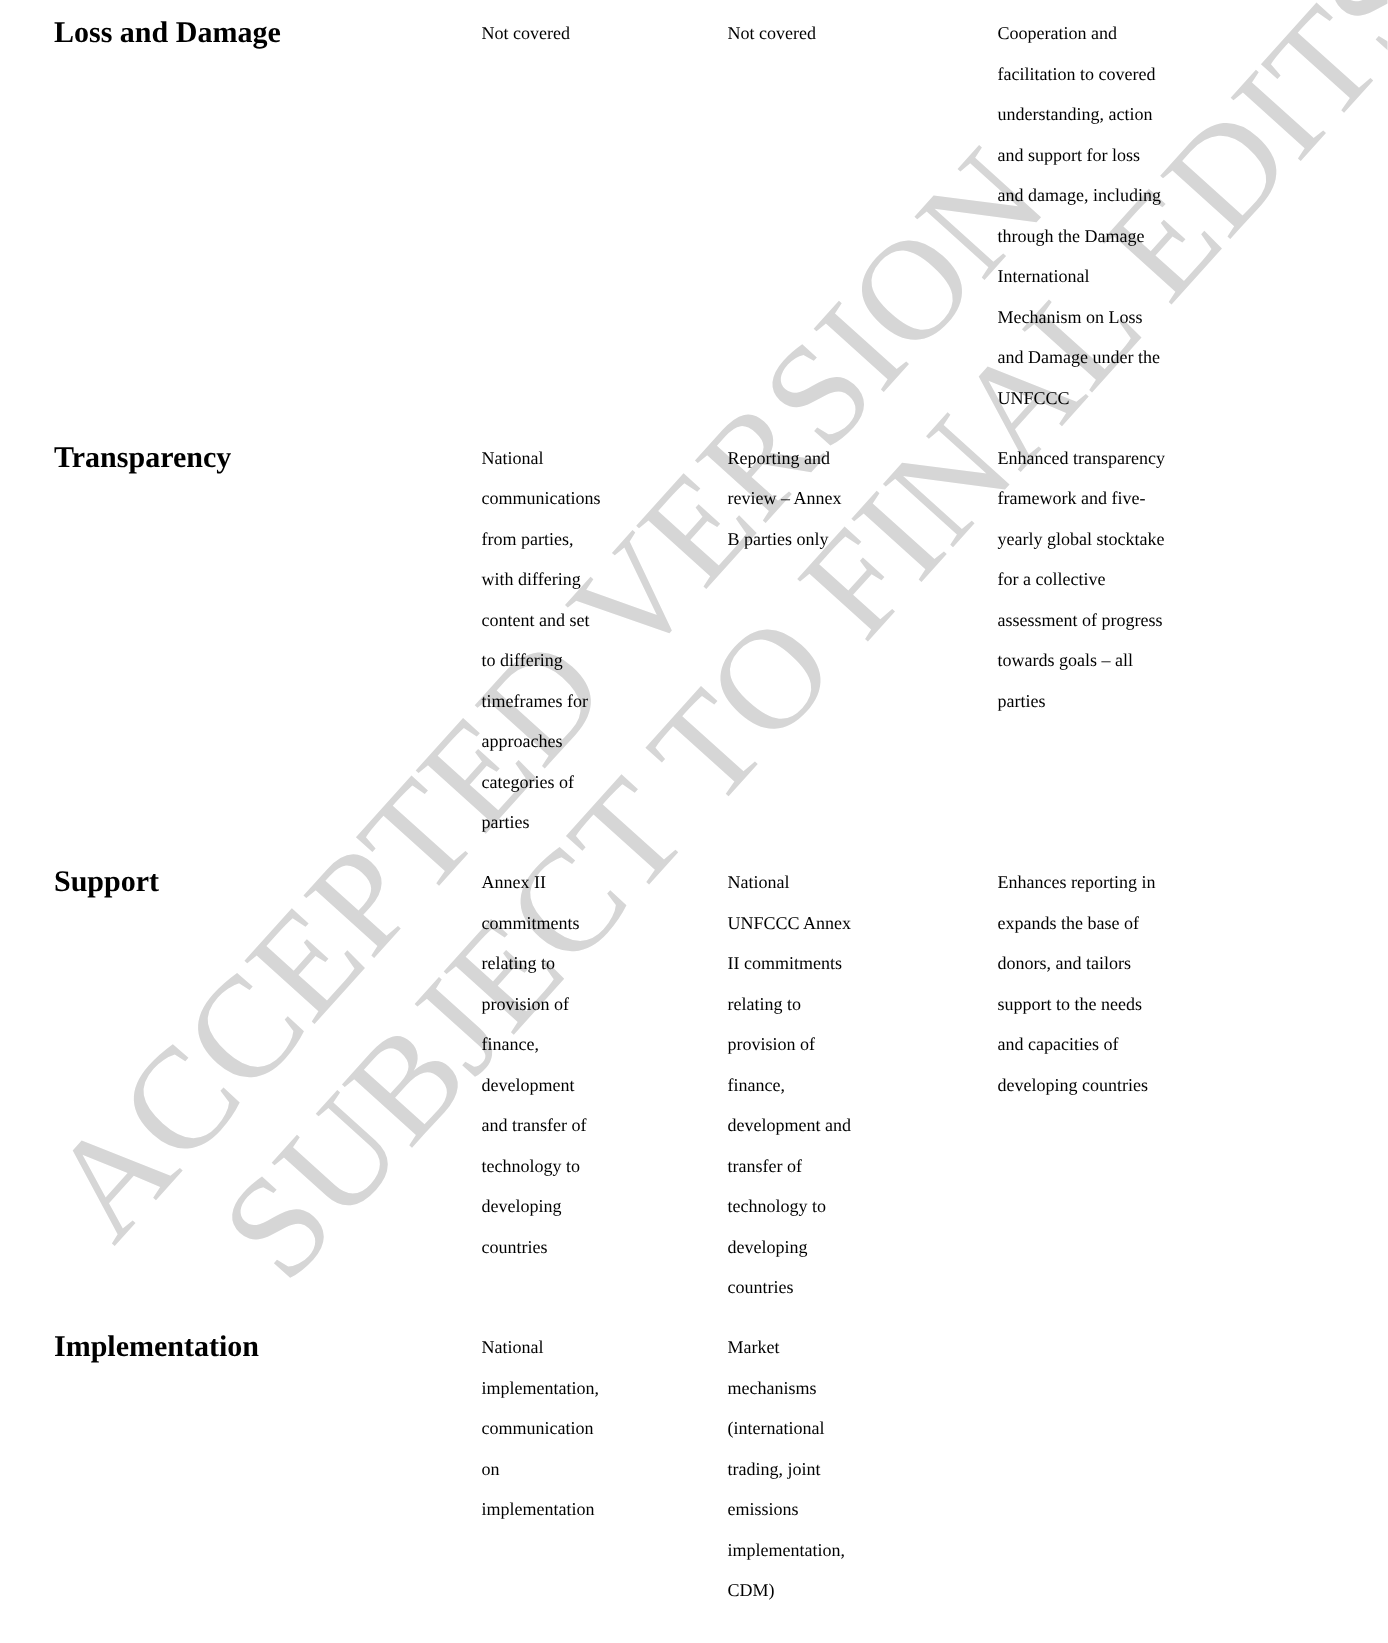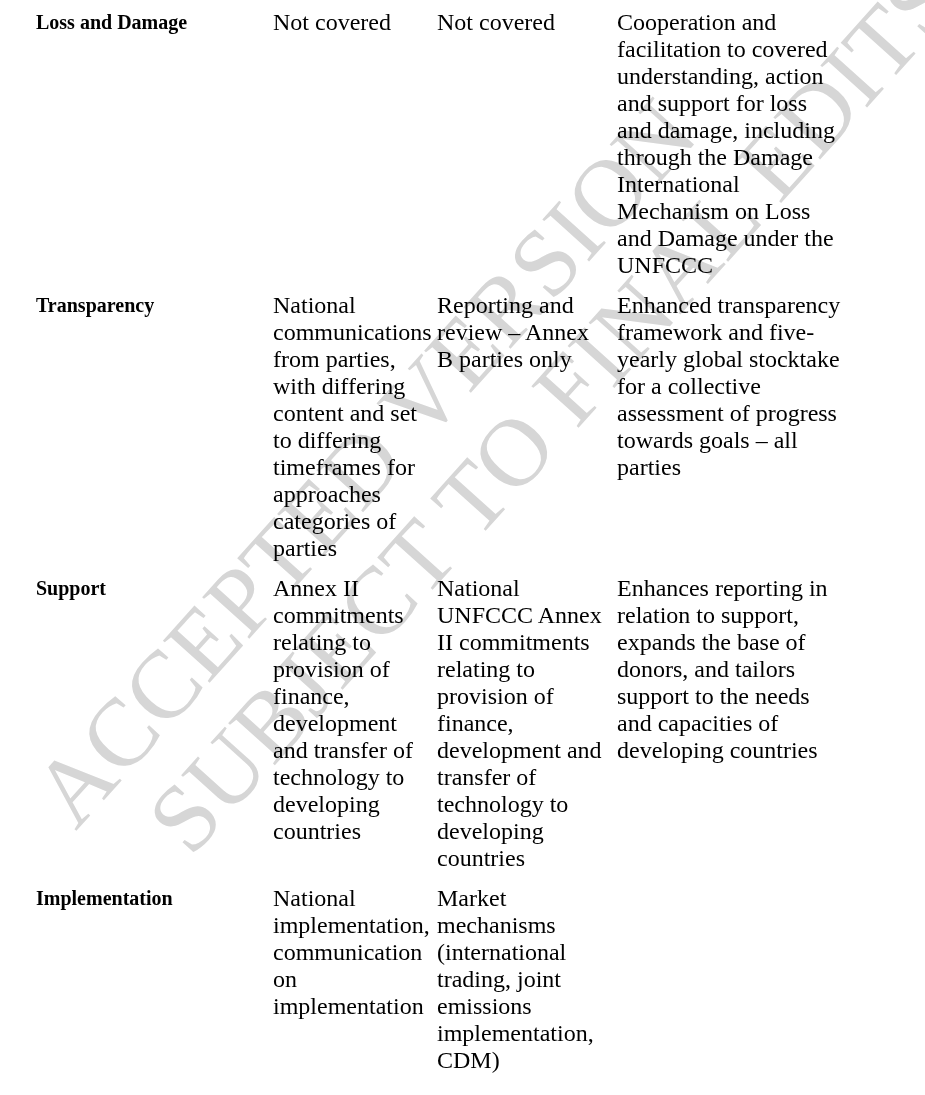--- a/index.html
+++ b/index.html
@@ -45,21 +45,21 @@
     display: grid;
     grid-template-columns: 237px 164px 180px auto;
     align-items: start;
     margin-bottom: 13px;
   }
   .row-header {
     font-weight: bold;
     font-size: 20px;
     line-height: 27px;
   }
-  .cell { font-size: 24px; }
+  .cell { font-size: 12px; margin-left: 48px; }
   .cell-line {
     height: 27px;
     line-height: 27px;
     white-space: nowrap;
   }
 </style>
 </head>
 <body>
 
 <div class="watermark">
@@ -140,21 +140,20 @@
         <div class="cell-line">provision of</div>
         <div class="cell-line">finance,</div>
         <div class="cell-line">development and</div>
         <div class="cell-line">transfer of</div>
         <div class="cell-line">technology to</div>
         <div class="cell-line">developing</div>
         <div class="cell-line">countries</div>
       </div>
       <div class="cell">
         <div class="cell-line">Enhances reporting in</div>
-        <div class="cell-line">relation to support,</div>
         <div class="cell-line">expands the base of</div>
         <div class="cell-line">donors, and tailors</div>
         <div class="cell-line">support to the needs</div>
         <div class="cell-line">and capacities of</div>
         <div class="cell-line">developing countries</div>
       </div>
     </div>
     <div class="t-row">
       <div class="row-header">Implementation</div>
       <div class="cell">

